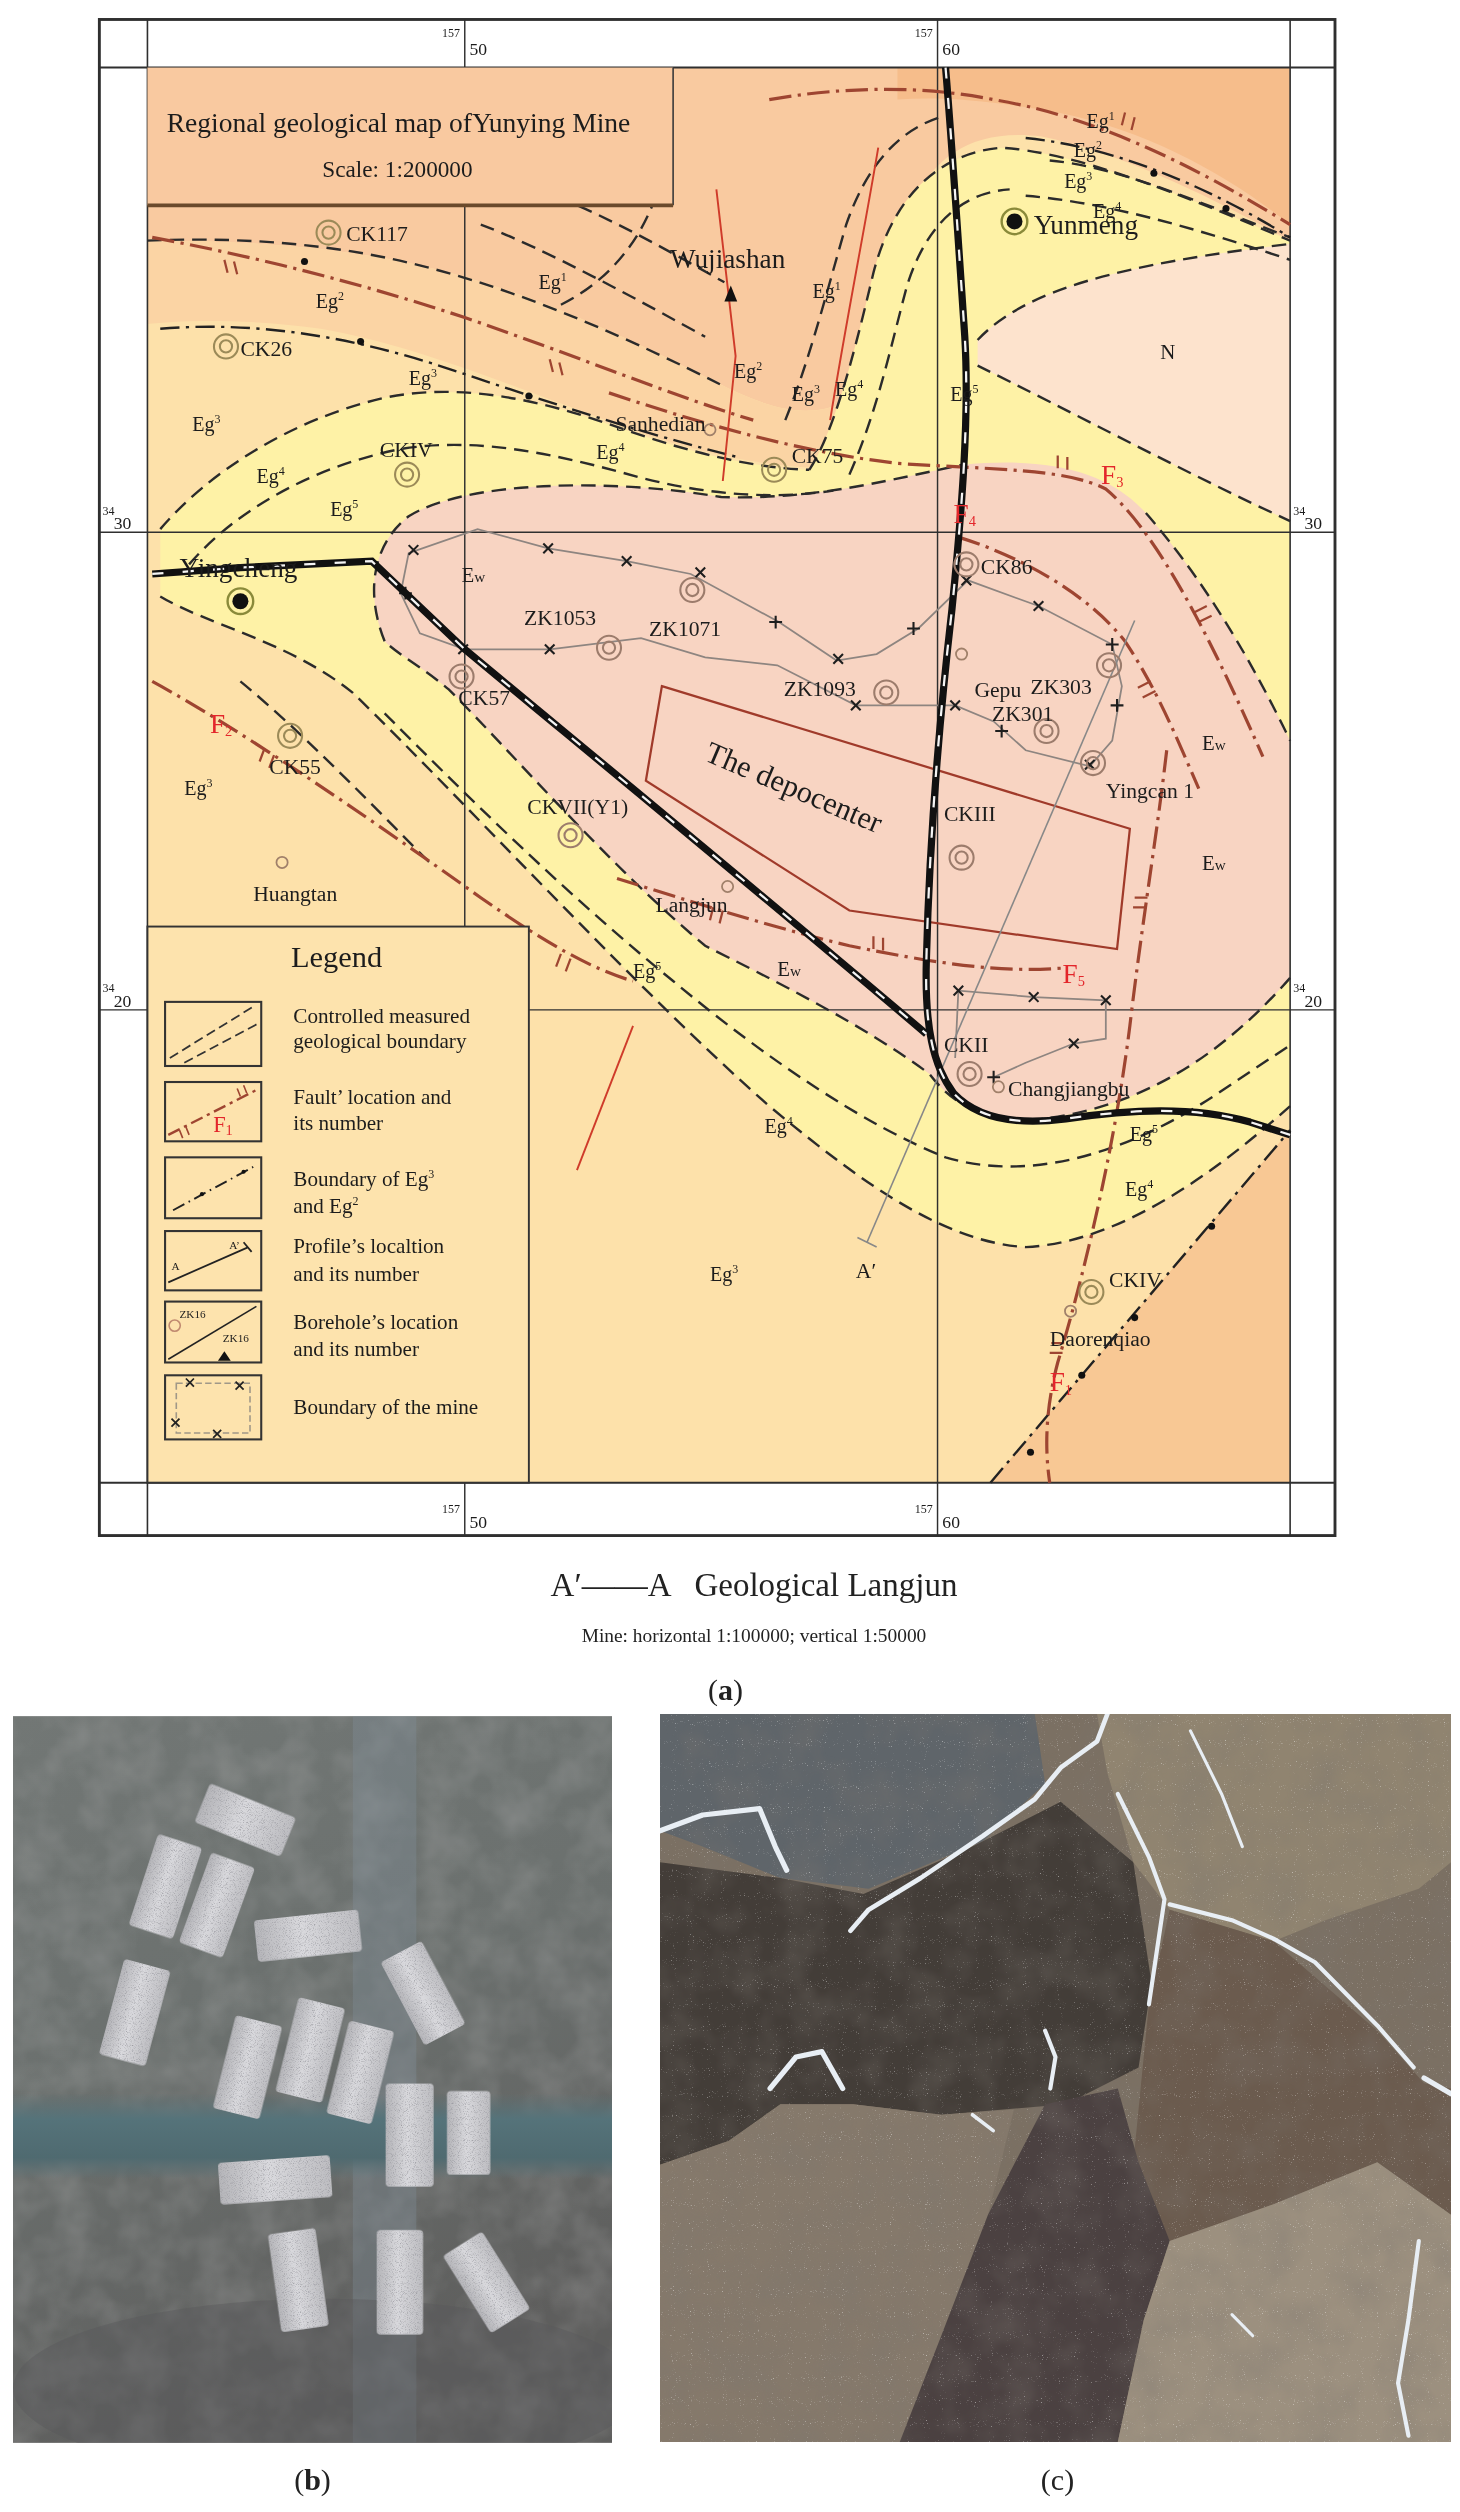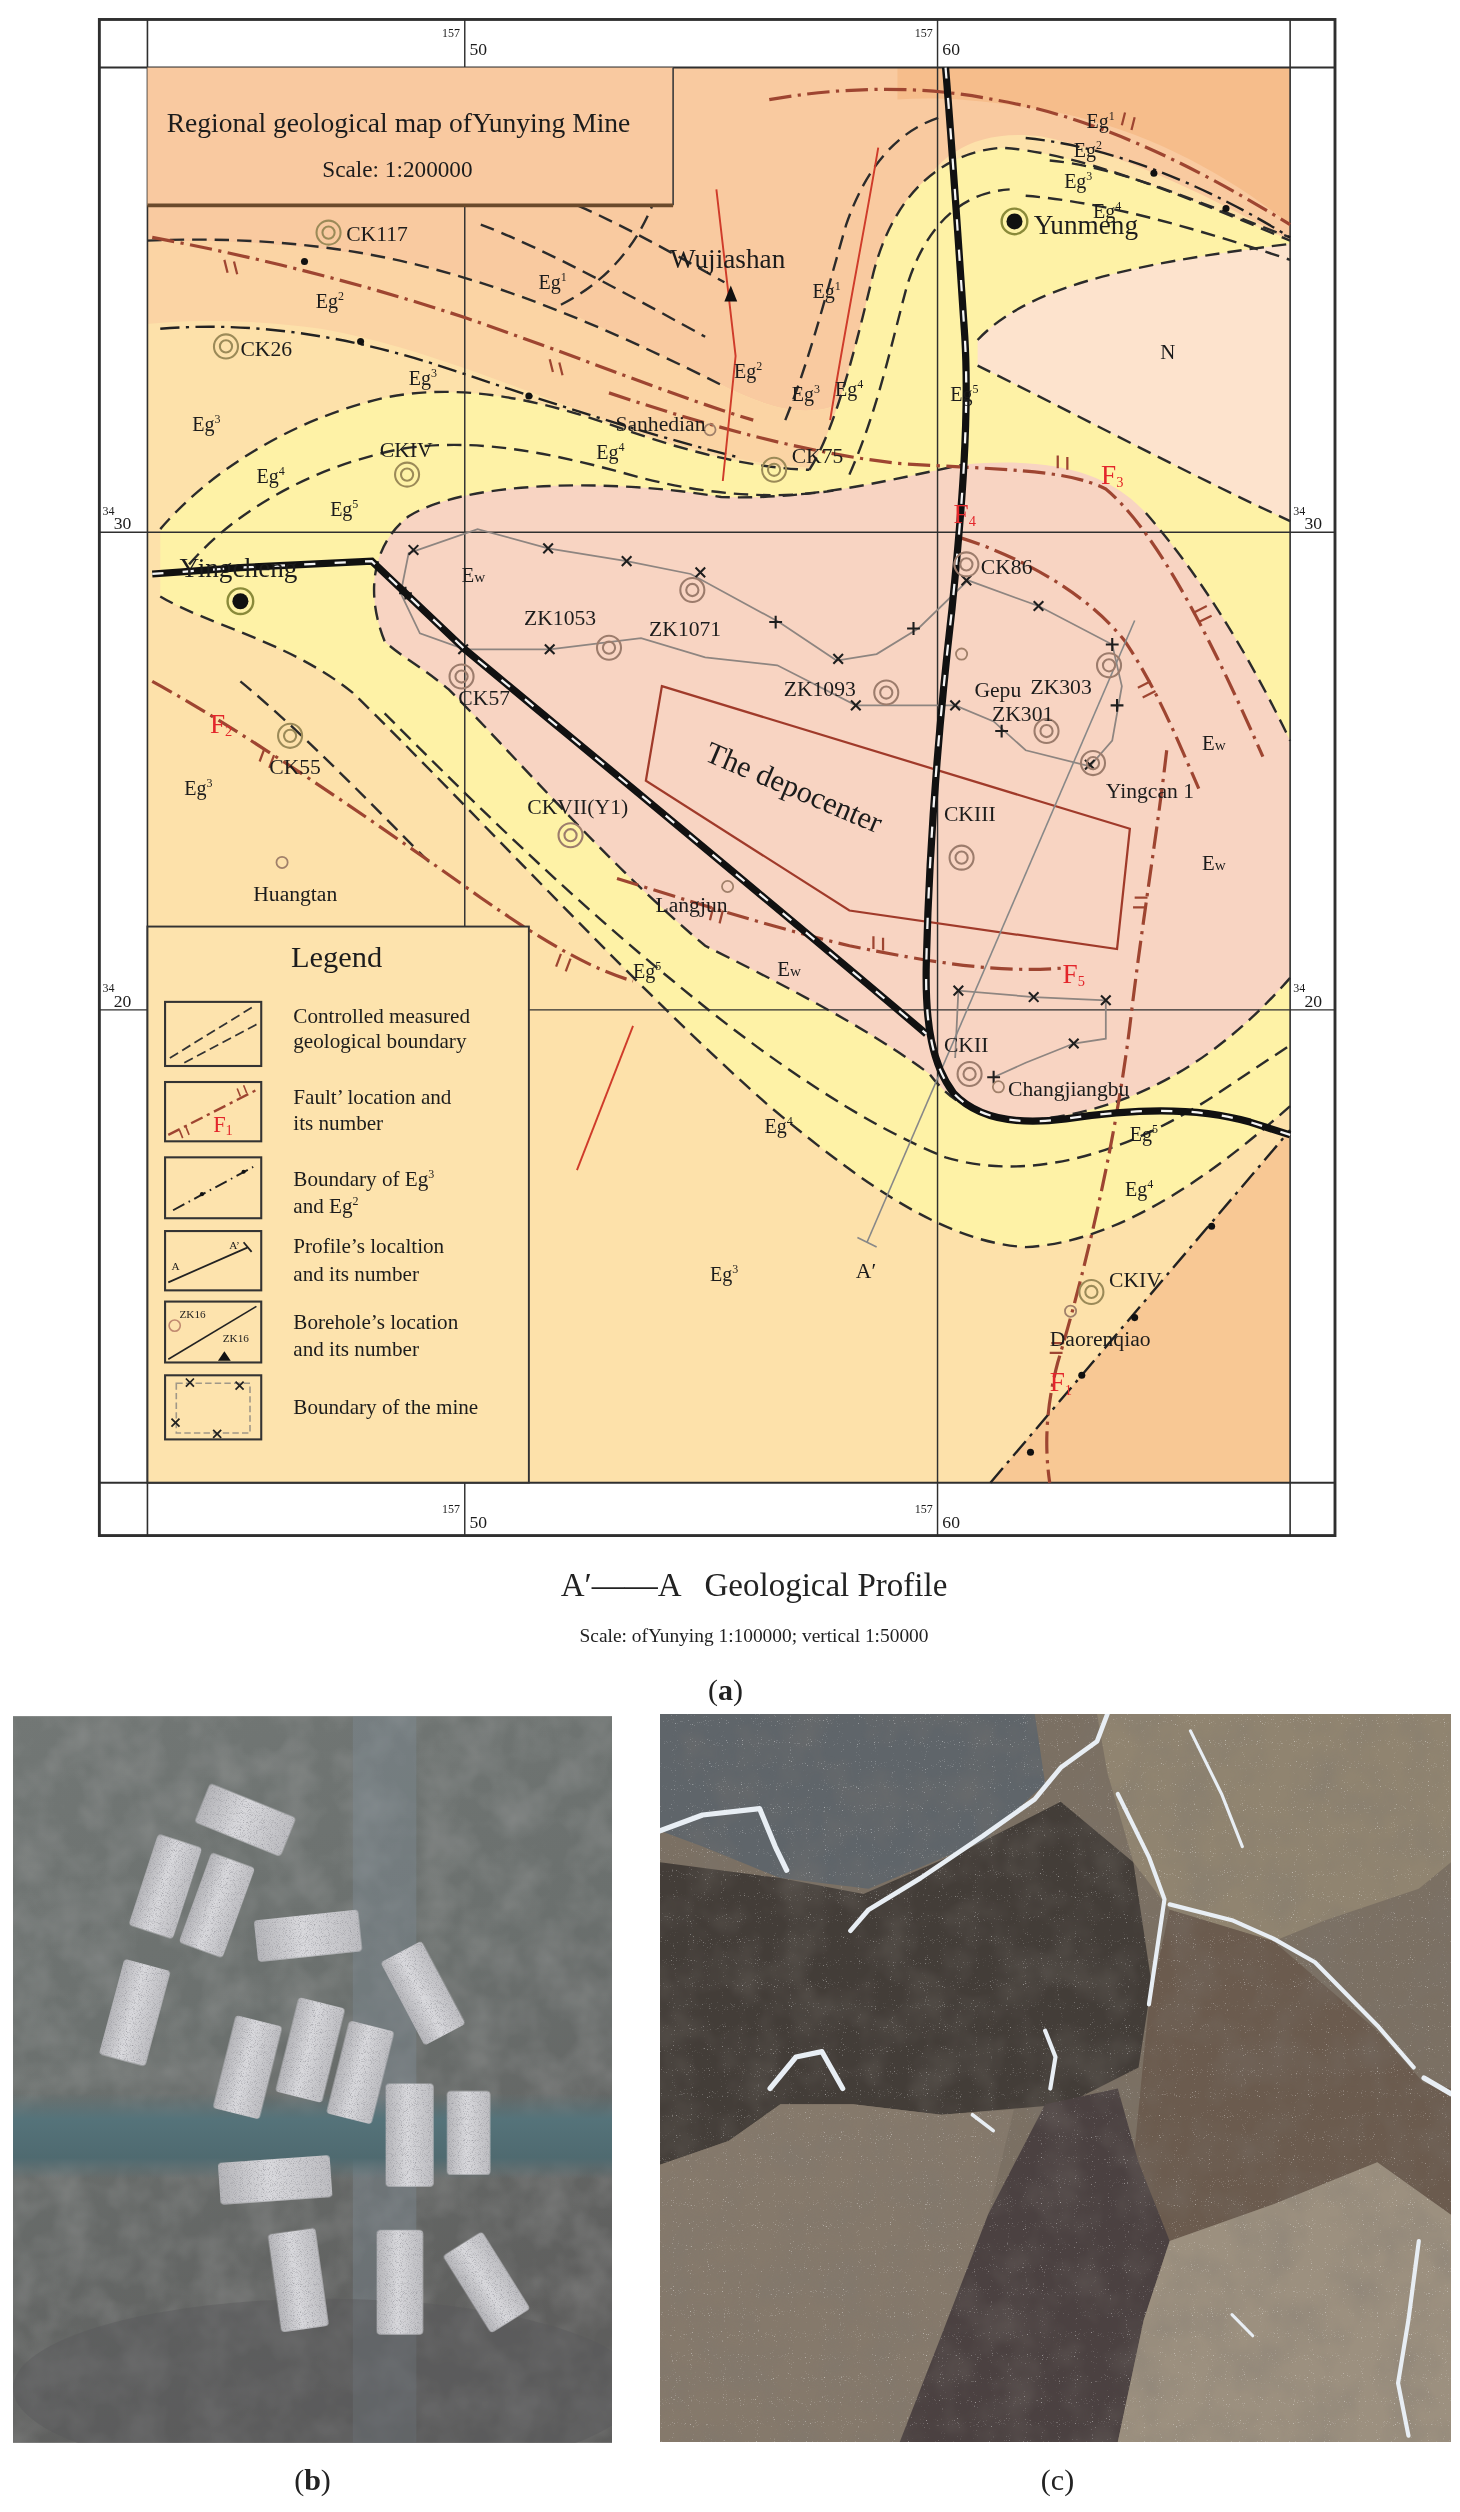--- a/index.html
+++ b/index.html
@@ -419,22 +419,22 @@
     <text class="t-grid-sm" x="64" y="619">34</text>
     <text class="t-grid" x="71" y="628">20</text>
 
     <text class="t-grid-sm" x="807" y="321">34</text>
     <text class="t-grid" x="814" y="330">30</text>
     <text class="t-grid-sm" x="807" y="619">34</text>
     <text class="t-grid" x="814" y="628">20</text>
   </g>
 </svg>
 
-<div class="caption cap-title">A′——A   Geological Profile</div>
-<div class="caption cap-scale">Scale: ofYunying 1:100000; vertical 1:50000</div>
+<div class="caption cap-title">A′——A   Geological Langjun</div>
+<div class="caption cap-scale">Mine: horizontal 1:100000; vertical 1:50000</div>
 <div class="caption cap-panel" style="left:651px; top:1675px;"><span>(</span><b>a</b><span>)</span></div>
 
 <div class="photo photo-b">
   <svg width="599" height="727" viewBox="0 0 802 973">
     <defs>
       <linearGradient id="bBg" x1="0" y1="0" x2="0.3" y2="1">
         <stop offset="0" stop-color="#727775"></stop>
         <stop offset="0.5" stop-color="#6b706e"></stop>
         <stop offset="1" stop-color="#5e5e5d"></stop>
       </linearGradient>

